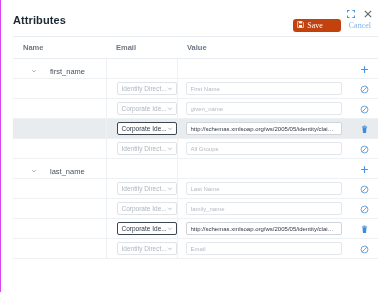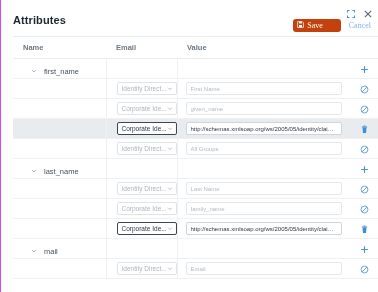--- a/index.html
+++ b/index.html
@@ -90,21 +90,21 @@
   }
   tbody td.cell-name   { padding-left: 10px; }
   tbody td.cell-source { padding-left: 10px; border-left: 1px solid #eef1f4; }
   tbody td.cell-value  { padding-left: 8px; border-left: 1px solid #eef1f4; }
   tbody td.cell-act    { text-align: center; }
 
   tr.row-group td { background: #ffffff; }
   tr.row-selected td { background: #e9ecef; }
 
   .grp {
-    display: inline-flex; align-items: center; gap: 7px;
+    display: inline-flex; align-items: center; gap: 13px;
     font-size: 7.5px; color: #46525f;
     padding-left: 8px;
     cursor: pointer;
   }
   .chev { display: block; flex: 0 0 auto; }
 
   
   .sel {
     position: relative;
     display: flex; align-items: center;
@@ -415,39 +415,20 @@
             <td class="cell-act">
   <span class="act">
     <svg width="9" height="9" viewBox="0 0 12 12">
       <path d="M3.4 3.3h5.2l-.5 7.4H3.9z" fill="#3d8bdd"></path>
       <rect x="2.5" y="2" width="7" height="1.3" fill="#3d8bdd"></rect>
       <rect x="4.7" y="0.7" width="2.6" height="1.3" fill="#3d8bdd"></rect>
     </svg>
   </span>
 </td>
           </tr>
-          <tr class="table-row row-group">
-            <td class="cell-name"><span class="grp">
-  <span class="chev">
-    <svg width="6" height="6" viewBox="0 0 10 10">
-      <path d="M2 3.6L5 6.6L8 3.6" fill="none" stroke="#8a939c" stroke-width="1.2"></path>
-    </svg>
-  </span>
-<span>mail</span>
-              </span></td>
-            <td class="cell-source"></td>
-            <td class="cell-value"></td>
-            <td class="cell-act">
-  <span class="act">
-    <svg width="9" height="9" viewBox="0 0 12 12">
-      <path d="M6 1.5V10.5M1.5 6H10.5" stroke="#4a90e2" stroke-width="1.5" fill="none"></path>
-    </svg>
-  </span>
-</td>
-          </tr>
           <tr class="table-row row-mapping">
             <td class="cell-name"></td>
             <td class="cell-source">
               <span class="sel">
                 <span>Identity Direct...</span>
   <span class="car">
     <svg width="6" height="6" viewBox="0 0 10 10">
       <path d="M2 3.8L5 6.8L8 3.8" fill="none" stroke="#98a1aa" stroke-width="1.2"></path>
     </svg>
   </span>

